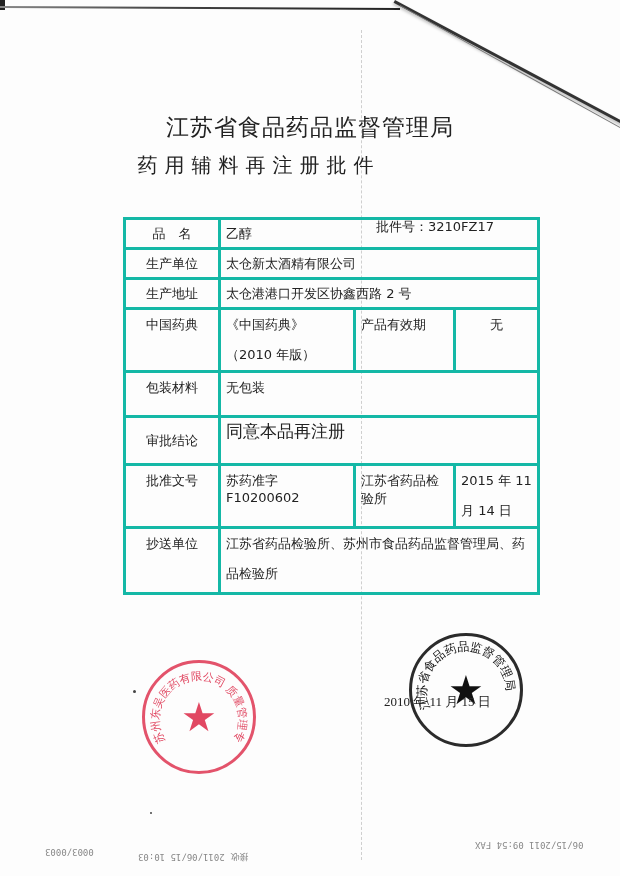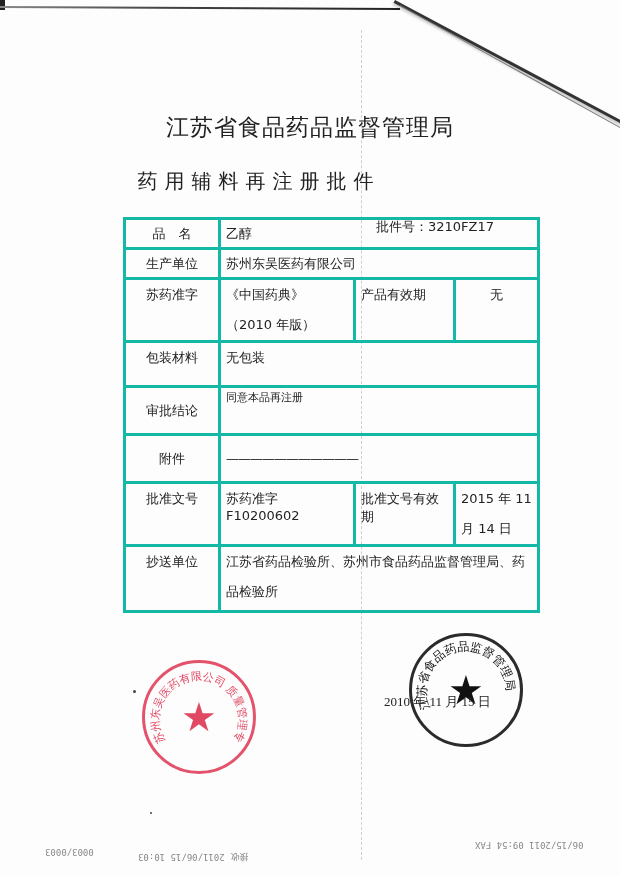--- a/index.html
+++ b/index.html
@@ -30,42 +30,42 @@
     position: absolute; left: 361px; top: 30px; width: 0; height: 830px;
     border-left: 1px dashed rgba(120,120,120,0.35);
   }
 
   .title-1 {
     position: absolute; left: 0; width: 620px; top: 112px; text-align: center;
     font-family: "DejaVu Sans", "Liberation Sans", sans-serif;
     font-size: 23px; letter-spacing: 1px; color: #222;
   }
   .title-2 {
-    position: absolute; left: 0; width: 500px; top: 168px; text-align: center;
+    position: absolute; left: 0; width: 500px; top: 152px; text-align: center;
     font-family: "DejaVu Serif", "Liberation Serif", serif;
     font-size: 20px; letter-spacing: 7px; color: #222; padding-left: 18px; box-sizing: border-box;
   }
   .doc-number {
     position: absolute; left: 376px; top: 190px; font-size: 13px; color: #222;
     font-family: "DejaVu Sans", "Liberation Sans", sans-serif;
     margin-top: 28px;
   }
 
   .form-table {
     position: absolute; left: 123px; top: 217px; width: 414px;
     border-collapse: collapse; table-layout: fixed;
     font-family: "DejaVu Sans", "Liberation Sans", sans-serif;
     font-size: 13px; color: #222;
   }
   .form-table td {
     border: 3px solid #14b8a6; padding: 0 5px; vertical-align: middle;
   }
   .form-table td.label { text-align: center; letter-spacing: 0; }
   .form-table td.top { vertical-align: top; padding-top: 6px; }
-  .small-note { font-size: 11px; }
+  .small-note { font-size: 17px; }
   .dash-line { letter-spacing: -1px; }
   .right-center { text-align: center; }
   .multi { line-height: 30px; }
 
   .signature-date {
     position: absolute; left: 384px; top: 693px; font-size: 13px; color: #222;
     font-family: Liberation Serif, serif;
   }
 
   .stamp {
@@ -120,44 +120,44 @@
     <col style="width:100px">
     <col style="width:84px">
   </colgroup>
   <tbody>
       <tr style="height:30px">
     <td class="label">品　名</td>
     <td colspan="3">乙醇</td>
   </tr>
   <tr style="height:30px">
     <td class="label">生产单位</td>
-    <td colspan="3">苏州东吴医药有限公司</td>
+    <td colspan="3">太仓新太酒精有限公司</td>
+  </tr>
+  <tr style="height:30px">
+    <td class="label">生产地址</td>
+    <td colspan="3">太仓港港口开发区协鑫西路 2 号</td>
   </tr>
   <tr style="height:60px">
-    <td class="label top">苏药准字</td>
+    <td class="label top">中国药典</td>
     <td class="top multi" style="padding-top:0">《中国药典》（2010 年版）</td>
     <td class="top">产品有效期</td>
     <td class="top right-center">无</td>
   </tr>
   <tr style="height:45px">
     <td class="label top">包装材料</td>
     <td colspan="3" class="top">无包装</td>
   </tr>
   <tr style="height:48px">
     <td class="label">审批结论</td>
     <td colspan="3" class="top small-note" style="padding-top:2px">同意本品再注册</td>
   </tr>
-  <tr style="height:48px">
-    <td class="label">附件</td>
-    <td colspan="3" class="dash-line">———————————</td>
-  </tr>
   <tr style="height:57px">
     <td class="label top">批准文号</td>
     <td class="top">苏药准字 F10200602</td>
-    <td class="top">批准文号有效期</td>
+    <td class="top">江苏省药品检验所</td>
     <td class="top multi" style="padding-top:0">2015 年 11 月 14 日</td>
   </tr>
   <tr style="height:66px">
     <td class="label top">抄送单位</td>
     <td colspan="3" class="top multi" style="padding-top:0">江苏省药品检验所、苏州市食品药品监督管理局、药品检验所</td>
   </tr>
 </tbody>
   </table>
 
 <div class="stamp stamp-red">

